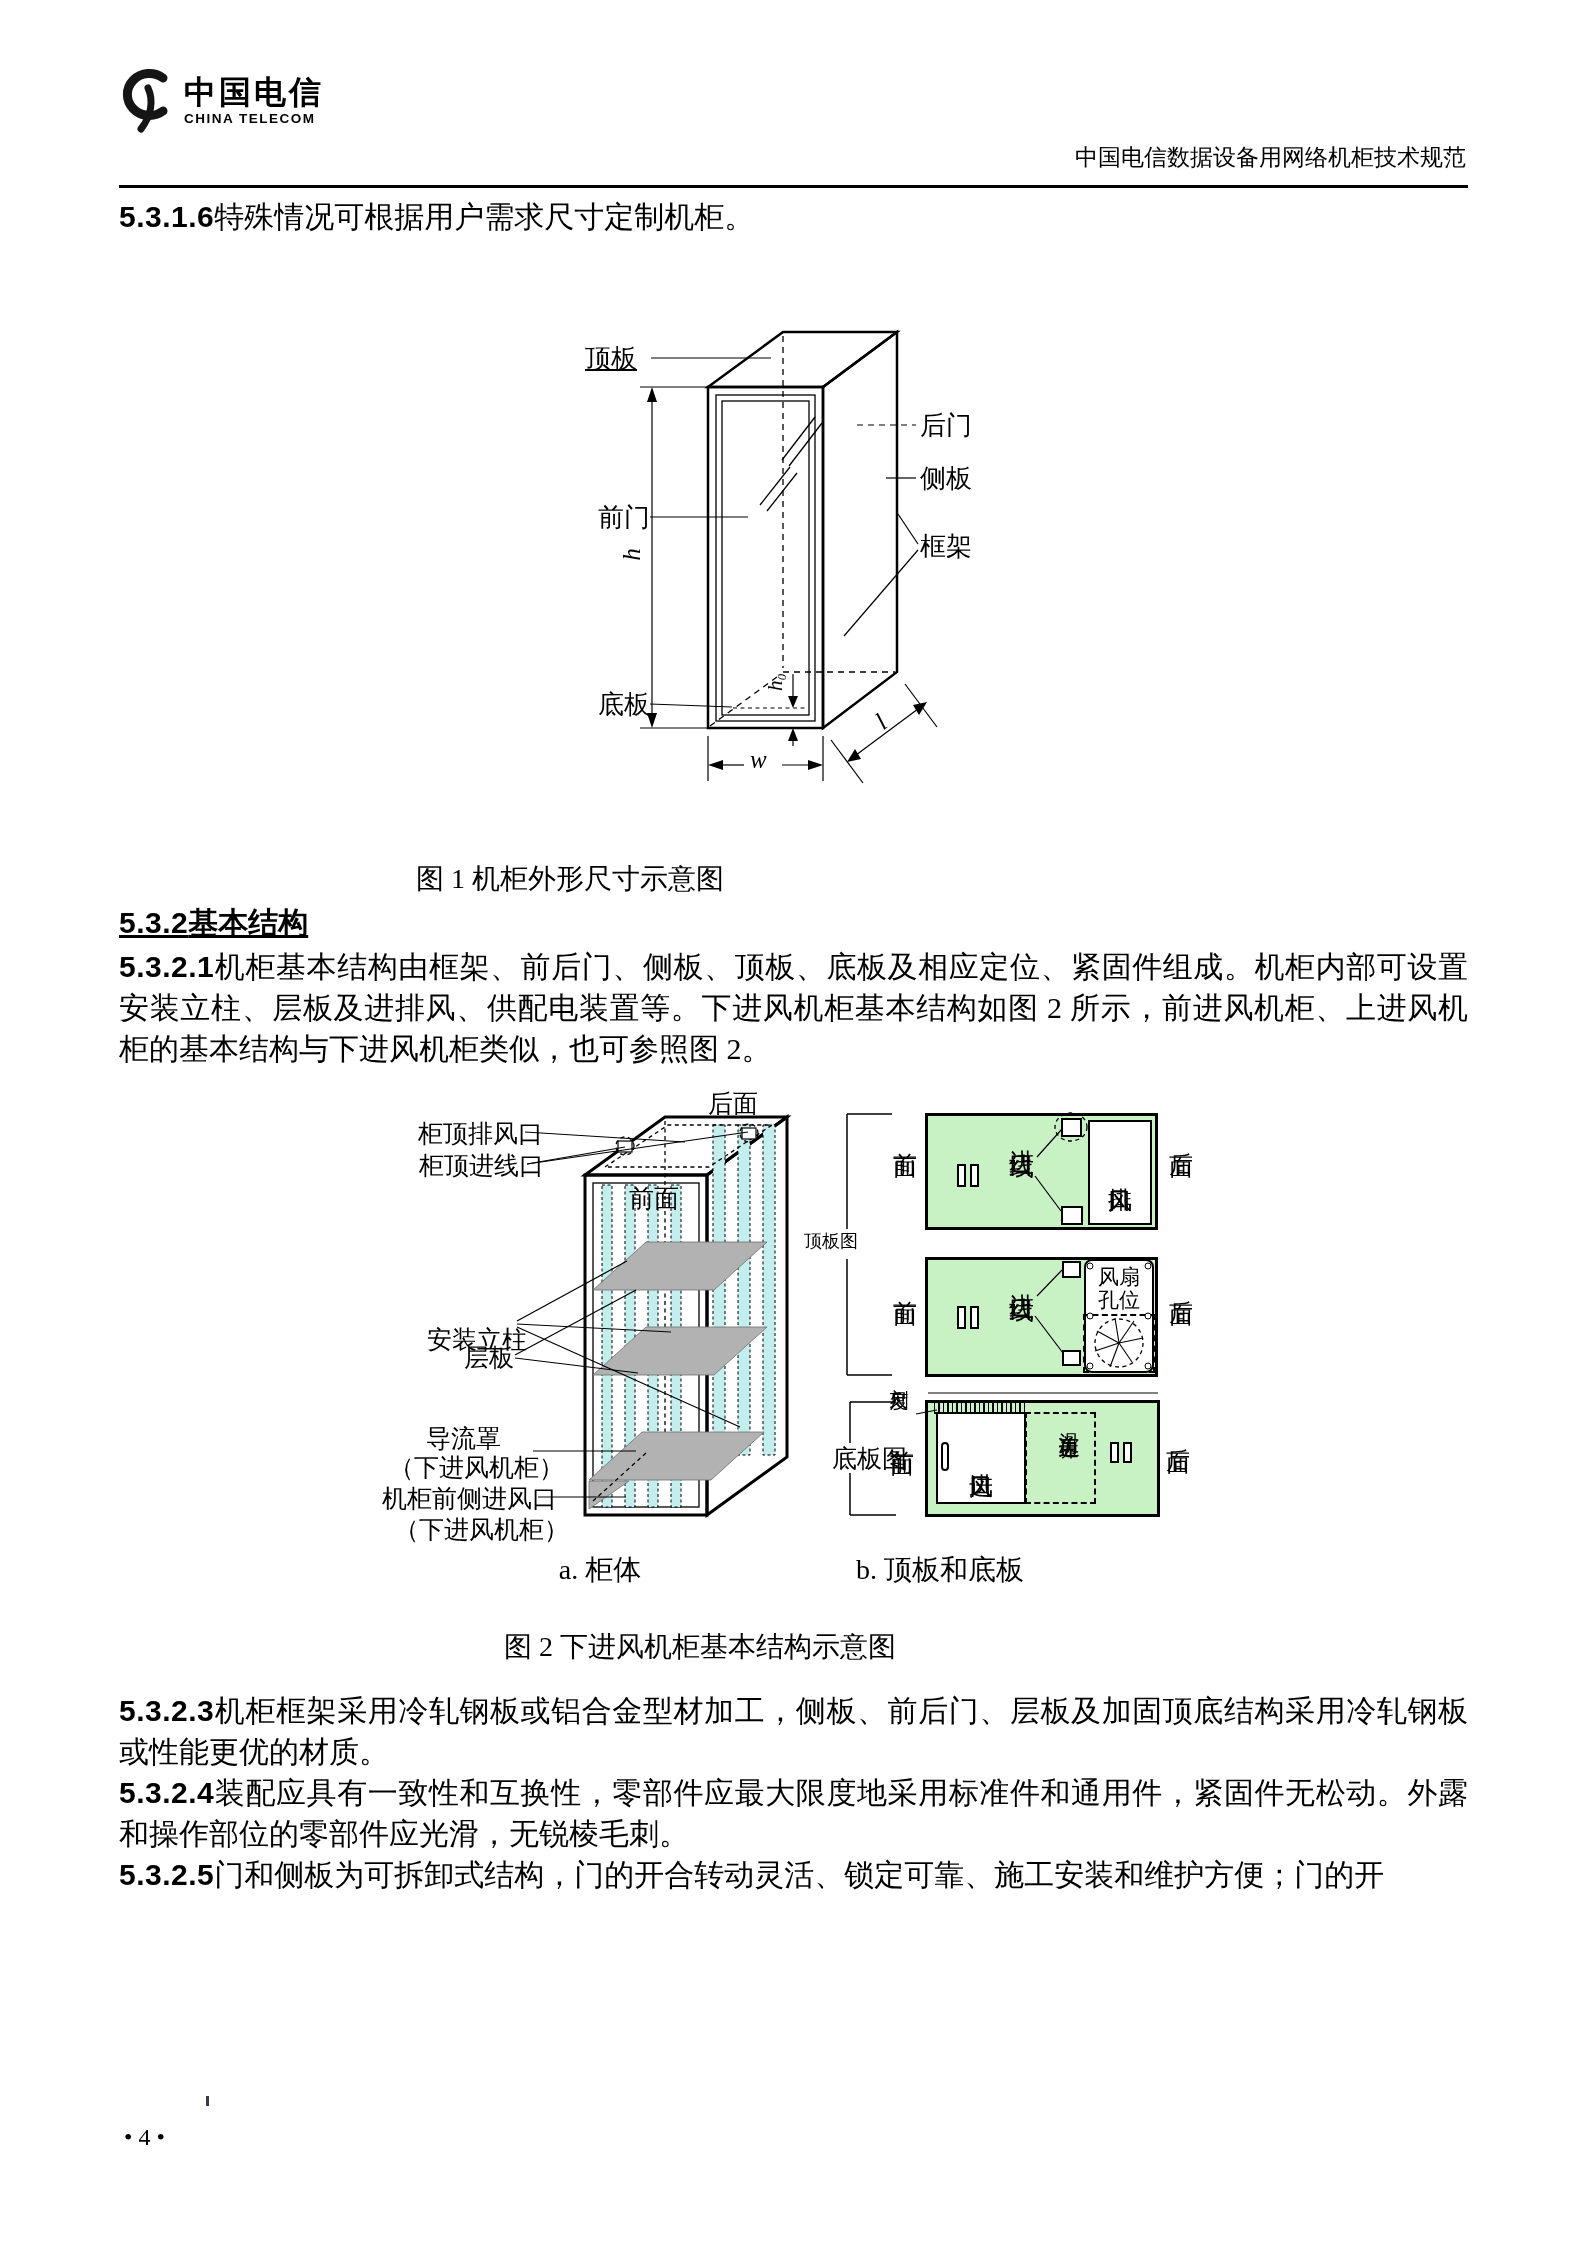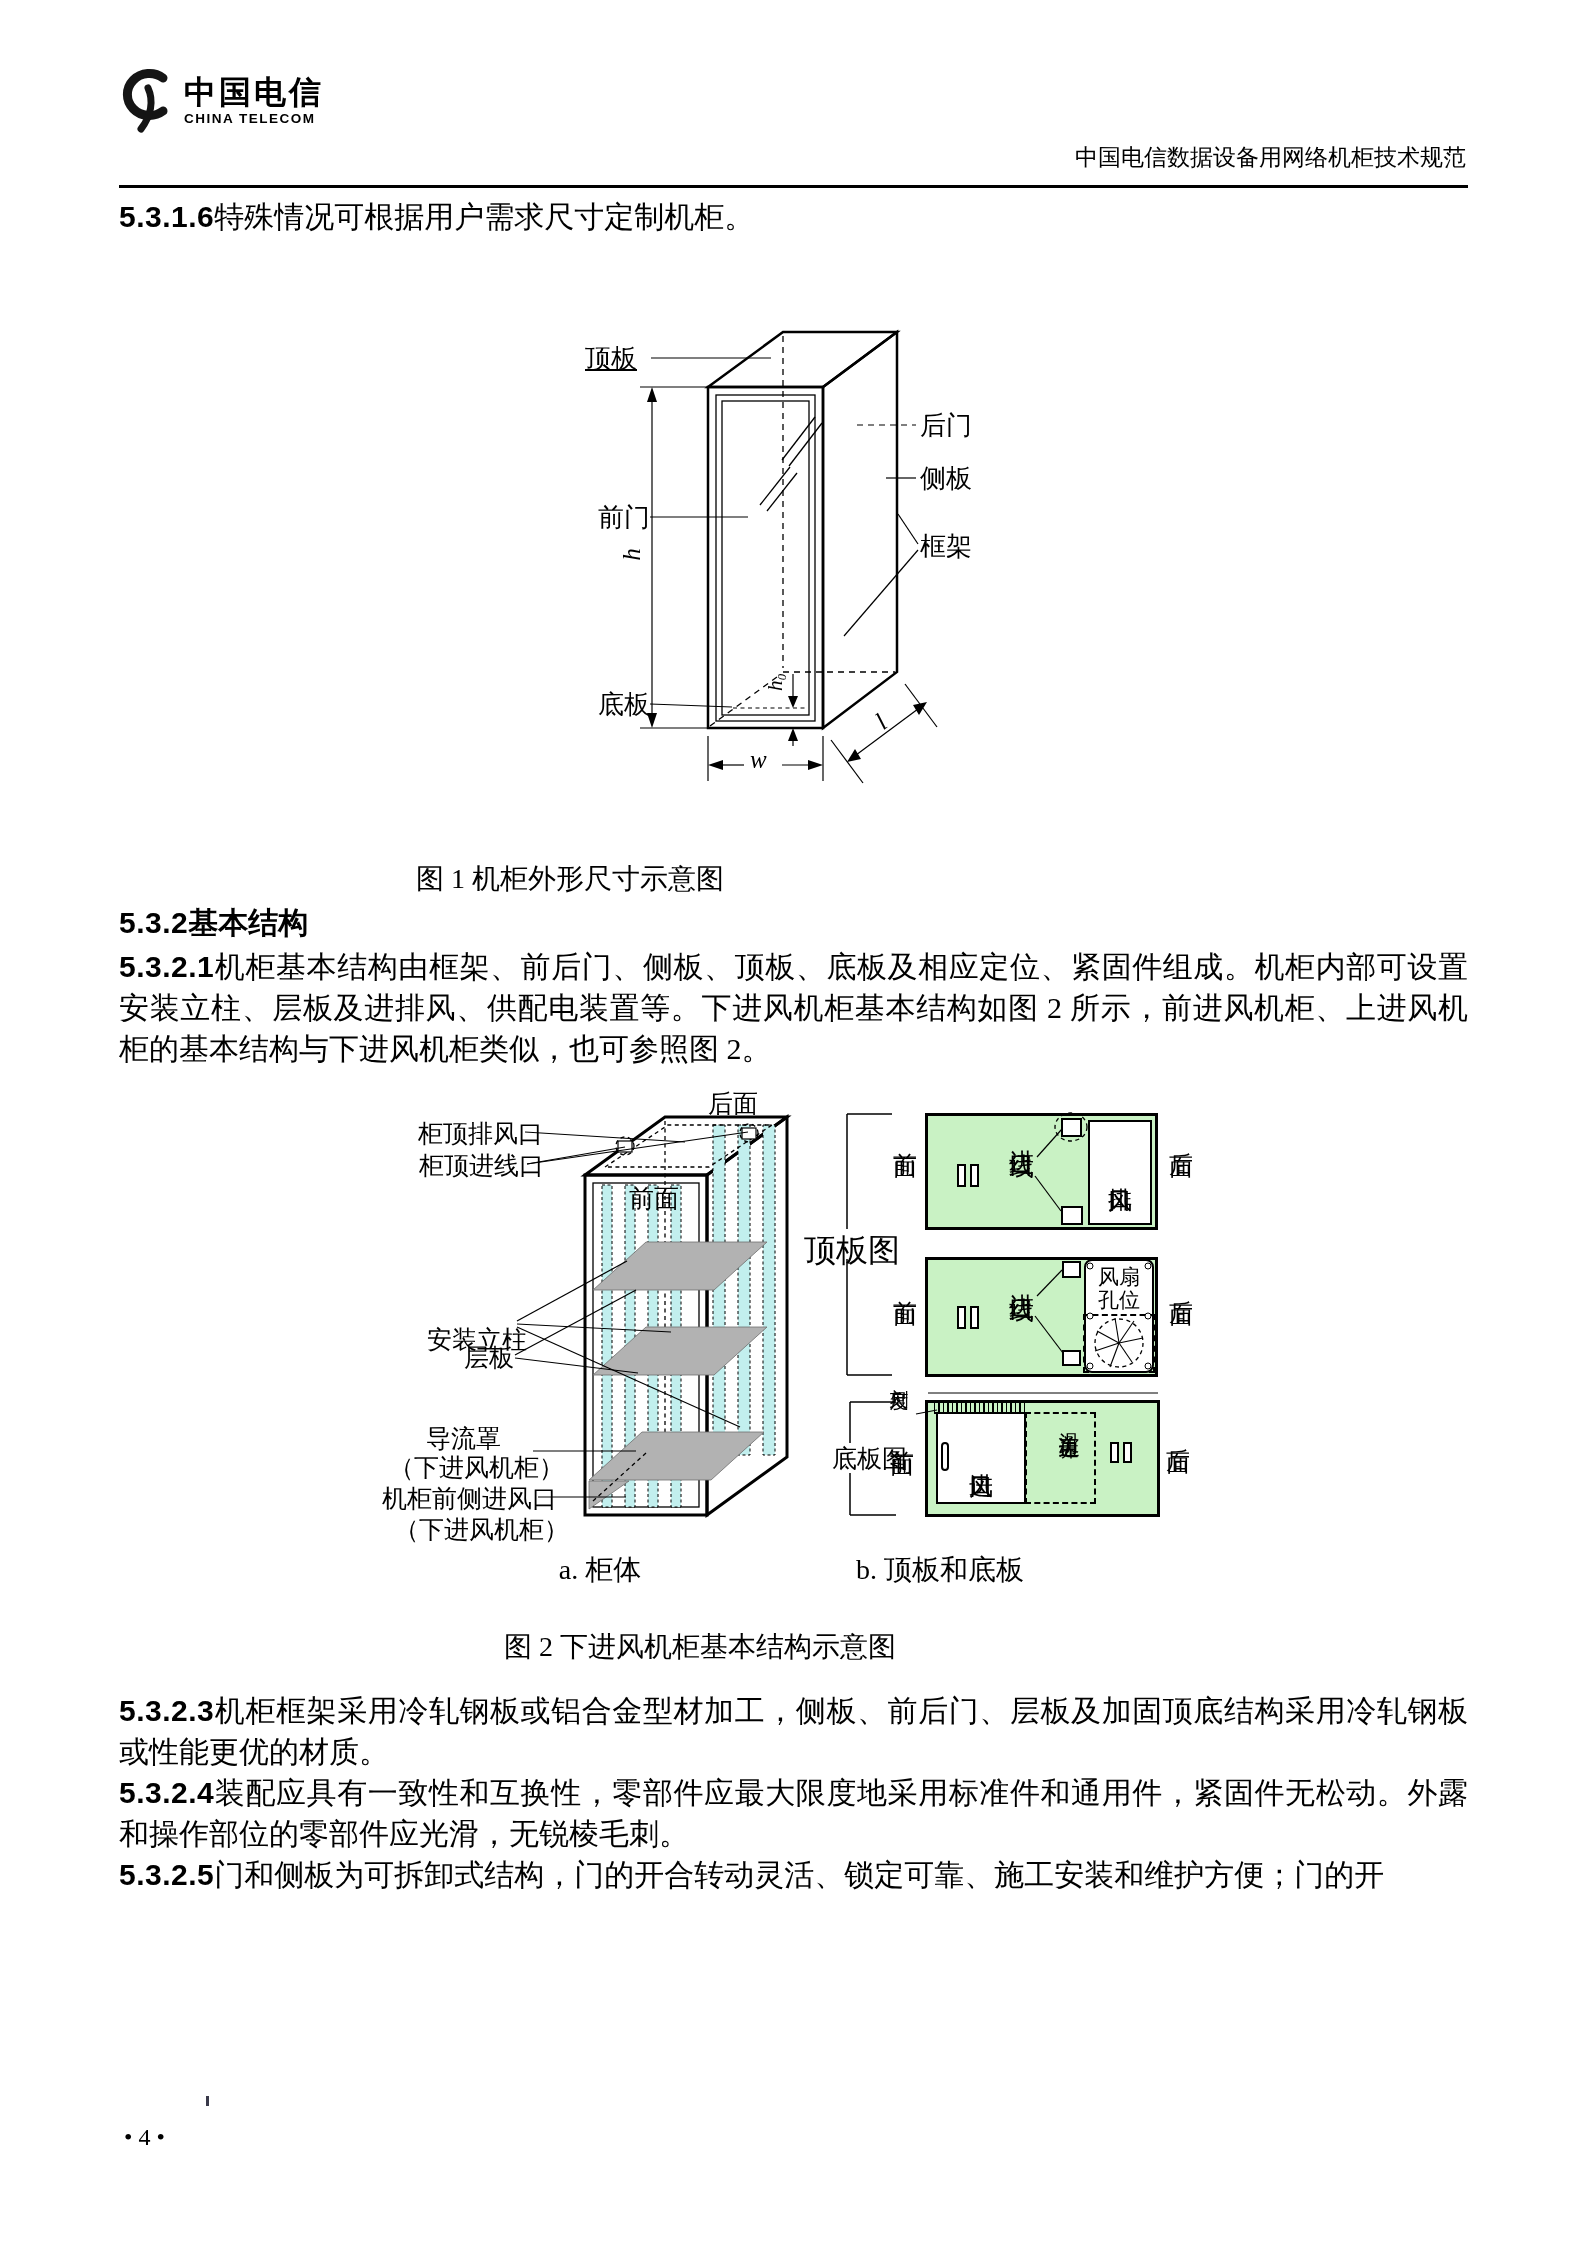--- a/index.html
+++ b/index.html
@@ -7,21 +7,21 @@
         font-family:"Liberation Serif","DejaVu Serif",serif;color:#000;}
   .abs{position:absolute;box-sizing:border-box;}
   
   .logo-cn{font-size:32px;font-weight:bold;letter-spacing:3px;line-height:1;}
   .logo-en{font-family:"Liberation Sans",sans-serif;font-size:13.5px;font-weight:bold;letter-spacing:1.5px;margin-top:3px;}
   .doc-title{font-size:23px;text-align:right;}
   .rule{background:#000;}
   
   .para{font-size:30px;line-height:41px;text-align:justify;}
   .num{font-family:"Liberation Sans",sans-serif;font-weight:600;letter-spacing:0.5px;}
-  .heading{font-size:30px;font-family:"Liberation Sans",sans-serif;font-weight:700;}
+  .heading{font-size:30px;font-family:"Liberation Sans",sans-serif;font-weight:700;text-decoration:underline;}
   .paras p{margin:0;}
   .caption{text-align:center;font-size:28px;}
   
   .lbl{position:absolute;font-size:26px;line-height:1.15;white-space:nowrap;box-sizing:border-box;}
   .lbl2{position:absolute;font-size:25px;line-height:1.2;white-space:nowrap;box-sizing:border-box;}
   .vlbl{position:absolute;writing-mode:vertical-rl;text-orientation:upright;font-size:24px;letter-spacing:4px;line-height:1;box-sizing:border-box;}
   .dim{font-style:italic;font-family:"Liberation Serif",serif;}
   .rot90{transform:rotate(-90deg);transform-origin:center;}
   
   .panel{position:absolute;background:var(--plate-green,#c9f2c4);border:3px solid #000;box-sizing:border-box;}
@@ -258,21 +258,21 @@
     <div class="lbl2" style="left:138px;top:34px;">柜顶排风口</div>
     <div class="lbl2" style="left:139px;top:66px;">柜顶进线口</div>
     <div class="lbl2" style="left:349px;top:99px;">前面</div>
     <div class="lbl2" style="left:147px;top:225px;margin-top:15px;">安装立柱</div>
     <div class="lbl2" style="left:184px;top:258px;">层板</div>
     <div class="lbl2" style="left:146px;top:339px;">导流罩</div>
     <div class="lbl2" style="left:109px;top:368px;">（下进风机柜）</div>
     <div class="lbl2" style="left:102px;top:399px;">机柜前侧进风口</div>
     <div class="lbl2" style="left:114px;top:430px;">（下进风机柜）</div>
 
-    <div class="lbl2" style="left:524px;top:146px;font-size:32px;">顶板图</div>
+    <div class="lbl2" style="left:524px;top:146px;font-size:18px;">顶板图</div>
     <div class="lbl2" style="left:552px;top:359px;font-size:25px;">底板图</div>
     <div class="vlbl" style="left:610px;top:288px;font-size:19px;letter-spacing:2px;">刻度尺</div>
 
     <div class="vlbl" style="left:613px;top:48px;">前面</div>
     <div class="vlbl" style="left:889px;top:48px;">后面</div>
     <div class="vlbl" style="left:613px;top:196px;">前面</div>
     <div class="vlbl" style="left:889px;top:196px;">后面</div>
     <div class="vlbl" style="left:610px;top:346px;">前面</div>
     <div class="vlbl" style="left:886px;top:344px;">后面</div>
 

